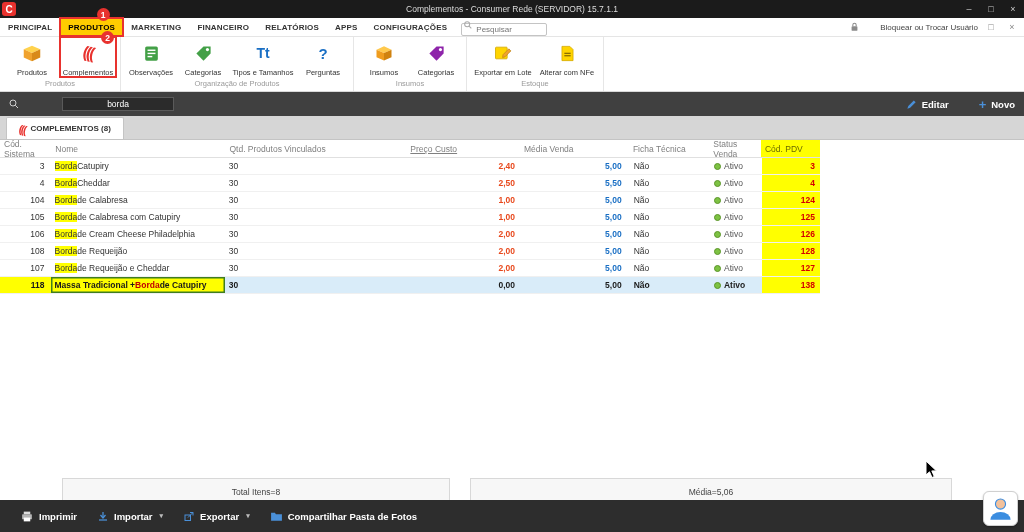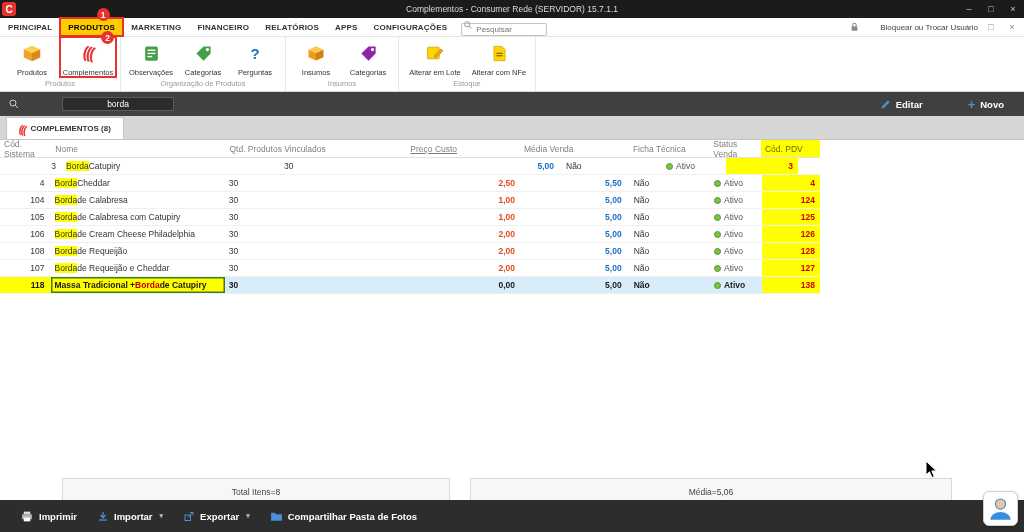--- a/index.html
+++ b/index.html
@@ -51,21 +51,21 @@
     display:inline-block; transform:rotate(12deg); }
   .tt-glyph { font-size:14px; font-weight:bold; color:#1a6fc4; }
   .q-glyph { font-size:15px; font-weight:bold; color:#1a6fc4; }
 
   
   .toolrow { position:absolute; top:92px; left:0; width:1024px; height:24px; background:#404040;
     display:flex; align-items:center; }
   .tool-mag { margin-left:8px; display:flex; }
   .tool-input { margin-left:42px; width:112px; height:14px; background:#2b2b2b; border:1px solid #5a5a5a;
     color:#fff; font-size:8.5px; text-align:center; font-family:inherit; }
-  .tool-actions { margin-left:auto; display:flex; align-items:center; gap:45px; margin-right:20px; }
+  .tool-actions { margin-left:auto; display:flex; align-items:center; gap:30px; margin-right:9px; }
   .tool-btn { display:flex; align-items:center; gap:5px; color:#fff; font-size:9.5px; font-weight:bold; }
   .plus-glyph { color:#4a90d9; font-size:13px; font-weight:bold; }
 
   
   .tabstrip { position:absolute; top:116px; left:0; width:1024px; height:24px; background:#d6d6d6;
     border-bottom:1px solid #c4c4c4; display:flex; align-items:flex-end; }
   .atab { margin-left:6px; height:22px; background:#fff; display:flex; align-items:center; gap:5px;
     padding:0 12px; font-size:8px; font-weight:bold; color:#333; border:1px solid #c4c4c4;
     border-bottom:none; border-radius:2px 2px 0 0; }
   .flames-sm { font-size:11px; font-weight:bold; color:#e8322e; letter-spacing:-1.5px;
@@ -203,20 +203,26 @@
       </div>
       <div class="rbtn">
         <span class="ricon">
           <svg width="19" height="19" viewBox="0 0 24 24">
               <path d="M3 12 L12 3 H21 V12 L12 21 Z" fill="#43a047"></path>
               <circle cx="17" cy="7" r="2" fill="#fff"></circle>
             </svg>
         </span>
         <span class="rlabel">Categorias</span>
       </div>
+      <div class="rbtn w68">
+        <span class="ricon">
+          <span class="tt-glyph">Tt</span>
+        </span>
+        <span class="rlabel">Tipos e Tamanhos</span>
+      </div>
       <div class="rbtn">
         <span class="ricon">
           <span class="q-glyph">?</span>
         </span>
         <span class="rlabel">Perguntas</span>
       </div>
     </div>
     <div class="rgroup-label">Organização de Produtos</div>
   </div>
 
@@ -247,21 +253,21 @@
 
   <div class="rgroup">
     <div class="rbuttons">
       <div class="rbtn w64">
         <span class="ricon">
           <svg width="20" height="20" viewBox="0 0 24 24">
               <rect x="3" y="5" width="14" height="14" rx="1" fill="#ffd400" stroke="#d4a900" stroke-width="1"></rect>
               <path d="M12 14 L19 7 L21.5 9.5 L14.5 16.5 L11.5 17.5 Z" fill="#f0a22e" stroke="#b97f12" stroke-width=".8"></path>
             </svg>
         </span>
-        <span class="rlabel">Alterar em Lote</span>
+        <span class="rlabel">Exportar em Lote</span>
       </div>
       <div class="rbtn w64">
         <span class="ricon">
           <svg width="19" height="19" viewBox="0 0 24 24">
               <path d="M5 3 H15 L19 7 V21 H5 Z" fill="#ffd400" stroke="#d4a900" stroke-width="1"></path>
               <rect x="8" y="11" width="8" height="1.6" fill="#8a6d00"></rect>
               <rect x="8" y="14" width="8" height="1.6" fill="#8a6d00"></rect>
             </svg>
         </span>
         <span class="rlabel">Alterar com NFe</span>
@@ -313,20 +319,21 @@
   </div>
   <div id="table-body">
       <div class="trow">
     <div class="col-cod">3</div>
     <div class="col-nome">
           <span class="pre"></span>
           <span class="hl">Borda</span>
           <span class="post"> Catupiry</span>
         </div>
     <div class="col-qtd">30</div>
+    <div class="col-custo">2,40</div>
     <div class="col-venda">5,00</div>
     <div class="col-ficha">Não</div>
     <div class="col-status">
           <span class="dot"></span>
           <span class="stxt">Ativo</span>
         </div>
     <div class="col-pdv">3</div>
   </div>
       <div class="trow">
     <div class="col-cod">4</div>

